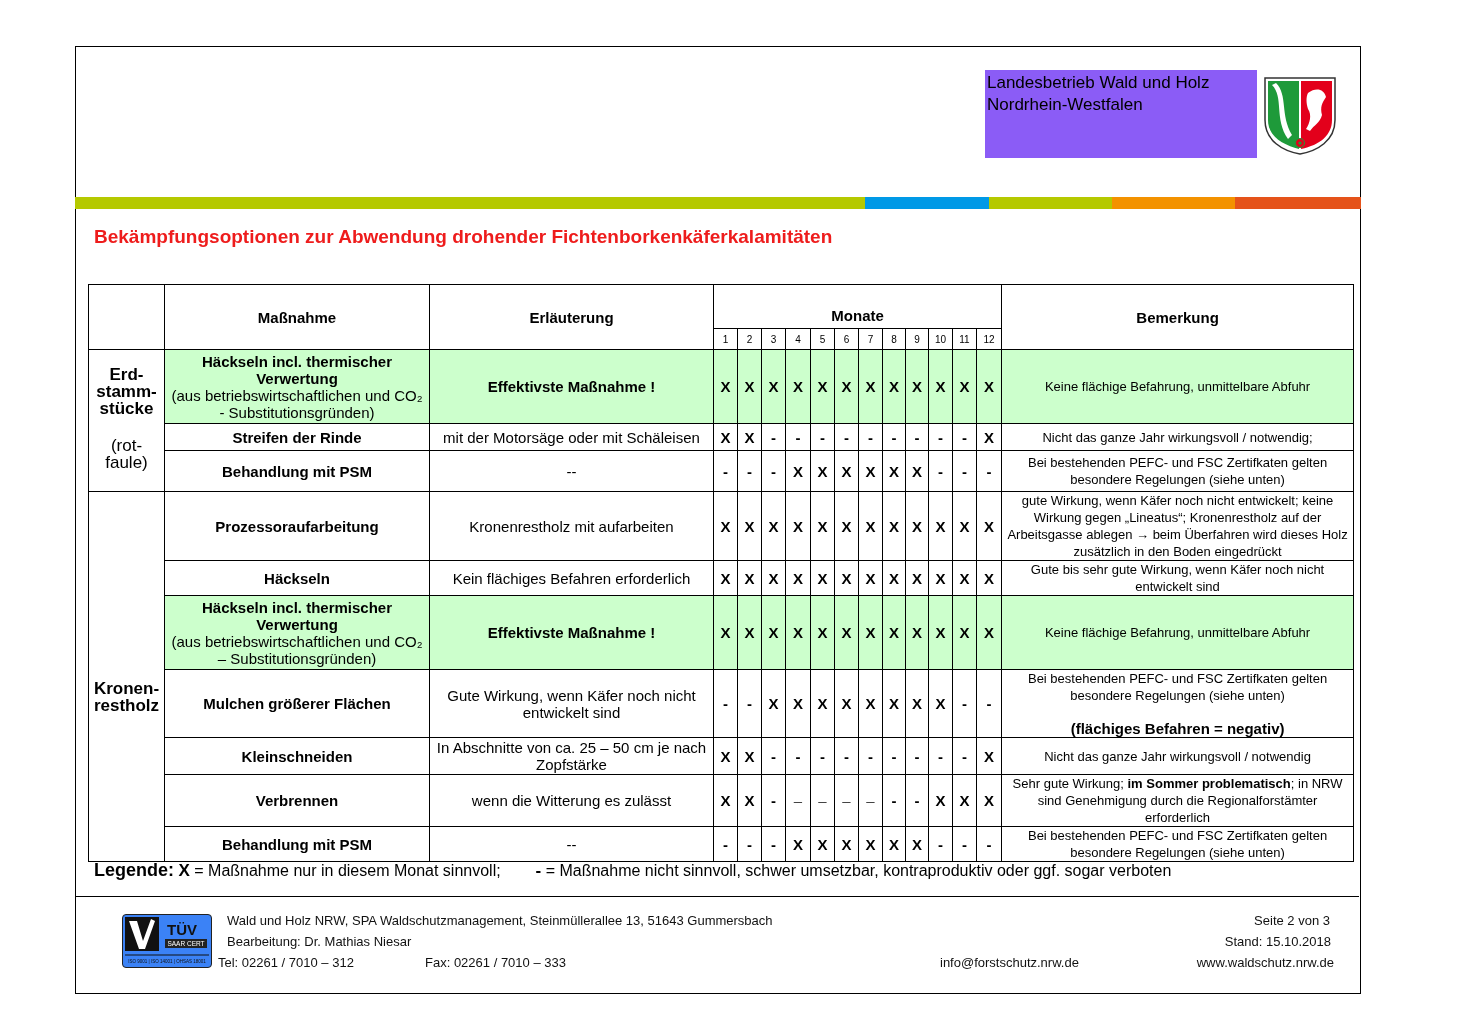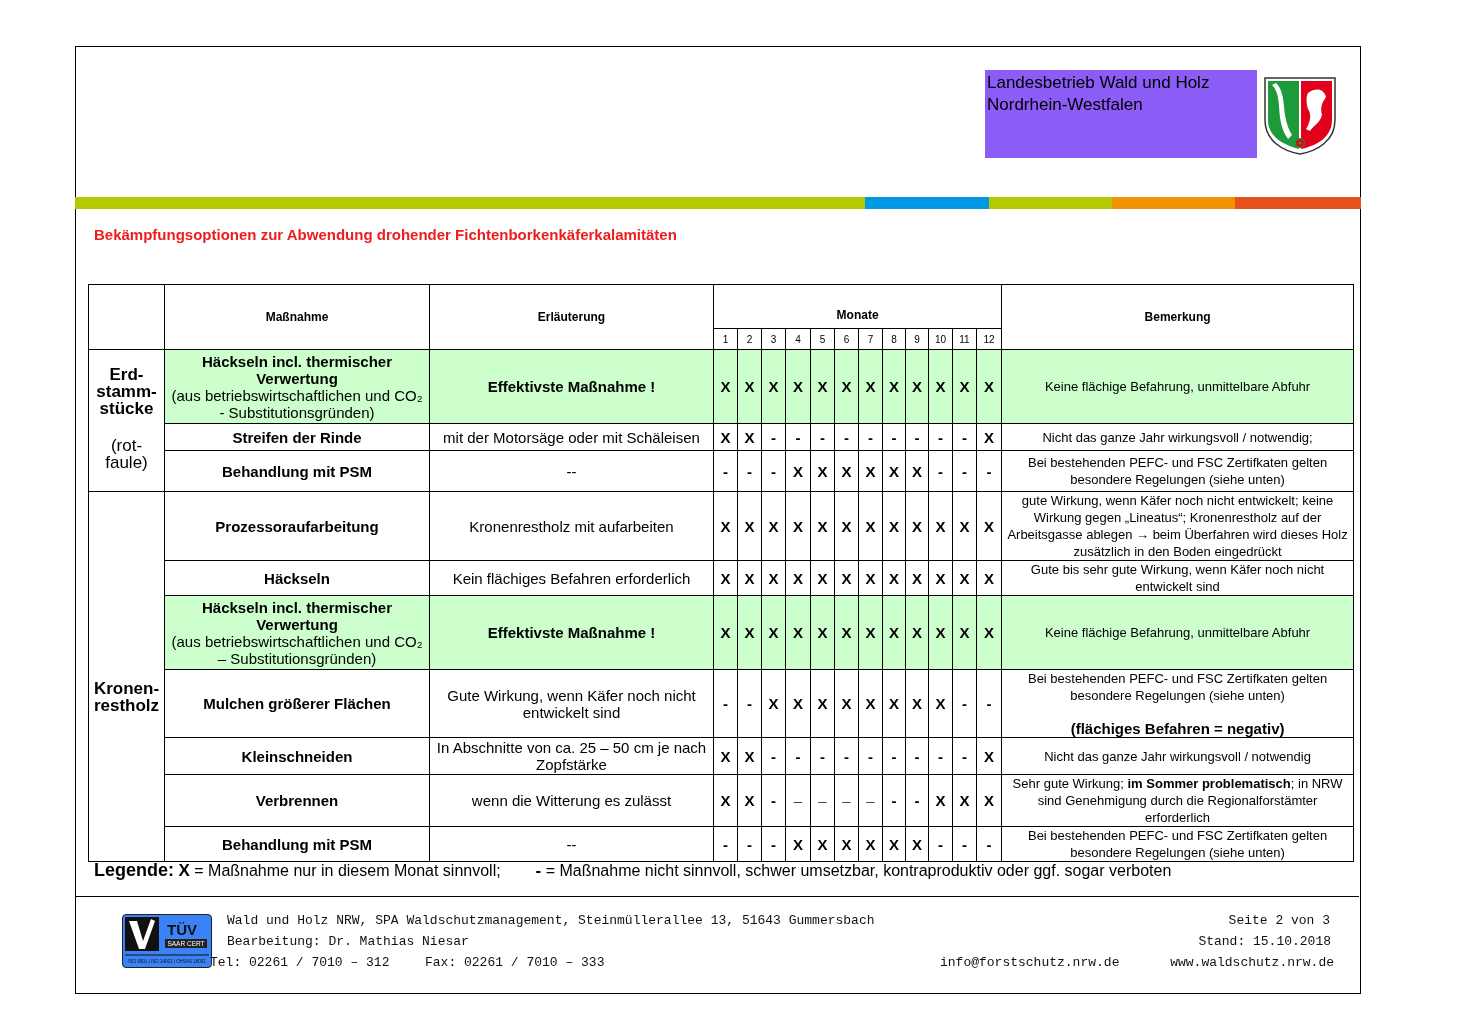--- a/index.html
+++ b/index.html
@@ -1,39 +1,39 @@
 <!DOCTYPE html>
 <html><head>
 <meta charset="utf-8">
 <style>
   html, body { margin:0; padding:0; background:#fff; }
   body { width:1462px; height:1033px; position:relative; font-family:"Liberation Sans", sans-serif; color:#000; overflow:hidden; }
   .page { position:absolute; left:75px; top:46px; width:1284px; height:946px; border:1px solid #000; border-bottom:1px solid #000; }
   .header-org { position:absolute; left:985px; top:70px; width:270px; height:86px; background:#8b5cf6; font-size:17px; line-height:22px; padding:2px 0 0 2px; }
   .crest { position:absolute; left:1262px; top:75px; width:76px; height:80px; }
   .colorbar { position:absolute; top:197px; height:12px; }
-  .title { position:absolute; left:94px; top:226px; font-size:15px; font-weight:bold; color:#ee1c1c; white-space:nowrap; }
+  .title { position:absolute; left:94px; top:226px; font-size:19px; font-weight:bold; color:#ee1c1c; white-space:nowrap; }
   table.main { position:absolute; left:88px; top:284px; width:1266px; border-collapse:collapse; table-layout:fixed; font-size:15px; }
   table.main td, table.main th { border:1.5px solid #000; text-align:center; vertical-align:middle; padding:0 2px; line-height:17px; }
-  th { font-weight:bold; font-size:12px; }
+  th { font-weight:bold; font-size:15px; }
   .mon-num { font-size:10px; font-weight:normal; height:20px; padding:0 !important; }
   .mark { font-weight:bold; font-size:15px; padding:0 !important; }
   .mark.thin { font-weight:normal; color:#444; }
   .green td { background:#ccffcc; }
   .meas { font-weight:bold; }
   .meas .sub { font-weight:normal; display:block; }
   .rem { font-size:13px; line-height:16px; }
   .cat { font-weight:bold; font-size:17px; }
   .cat .sub { font-weight:normal; display:block; margin-top:20px; }
   .legend { position:absolute; left:94px; top:860px; font-size:16px; white-space:nowrap; }
   .legend .lbl { font-weight:bold; font-size:18px; }
   .legend .x { font-weight:bold; font-size:17px; }
   .footer-sep { position:absolute; left:75px; top:896px; width:1284px; border-top:1.5px solid #000; }
   .tuv { position:absolute; left:122px; top:914px; width:88px; height:52px; border:1.5px solid #222; border-radius:4px; background:#3b82f6; }
-  .foot { position:absolute; font-size:13px; color:#111; white-space:nowrap;font-family:Liberation Mono, monospace; }
+  .foot { position:absolute; font-size:13px; color:#111; white-space:nowrap; }
 </style>
 </head>
 <body>
 
 <div class="page"></div>
 
 <div class="header-org">
   <div>Landesbetrieb Wald und Holz</div>
   <div>Nordrhein-Westfalen</div>
 </div>
@@ -300,18 +300,18 @@
     <text x="44" y="20" font-family="Liberation Sans, sans-serif" font-weight="bold" font-size="15" fill="#111">TÜV</text>
     <rect x="42" y="24" width="42" height="9" fill="#222"></rect>
     <text x="63" y="31" text-anchor="middle" font-family="Liberation Sans, sans-serif" font-size="6.5" fill="#fff">SAAR CERT</text>
     <line x1="2" y1="40" x2="86" y2="40" stroke="#111" stroke-width="1"></line>
     <text x="44" y="48" text-anchor="middle" font-family="Liberation Sans, sans-serif" font-size="4.5" fill="#111">ISO 9001 | ISO 14001 | OHSAS 18001</text>
   </svg>
 </div>
 
 <div class="foot" style="left:227px;top:913px;">Wald und Holz NRW, SPA Waldschutzmanagement,  Steinmüllerallee 13, 51643 Gummersbach</div>
 <div class="foot" style="left:227px;top:934px;">Bearbeitung: Dr. Mathias Niesar</div>
-<div class="foot" style="left:210px;top:955px;">Tel: 02261 / 7010 – 312</div>
+<div class="foot" style="left:218px;top:955px;">Tel: 02261 / 7010 – 312</div>
 <div class="foot" style="left:425px;top:955px;">Fax: 02261 / 7010 – 333</div>
 <div class="foot" style="left:940px;top:955px;">info@forstschutz.nrw.de</div>
 <div class="foot" style="right:132px;top:913px;">Seite 2 von 3</div>
 <div class="foot" style="right:131px;top:934px;">Stand: 15.10.2018</div>
 <div class="foot" style="right:128px;top:955px;">www.waldschutz.nrw.de</div>
 
 </body></html>

